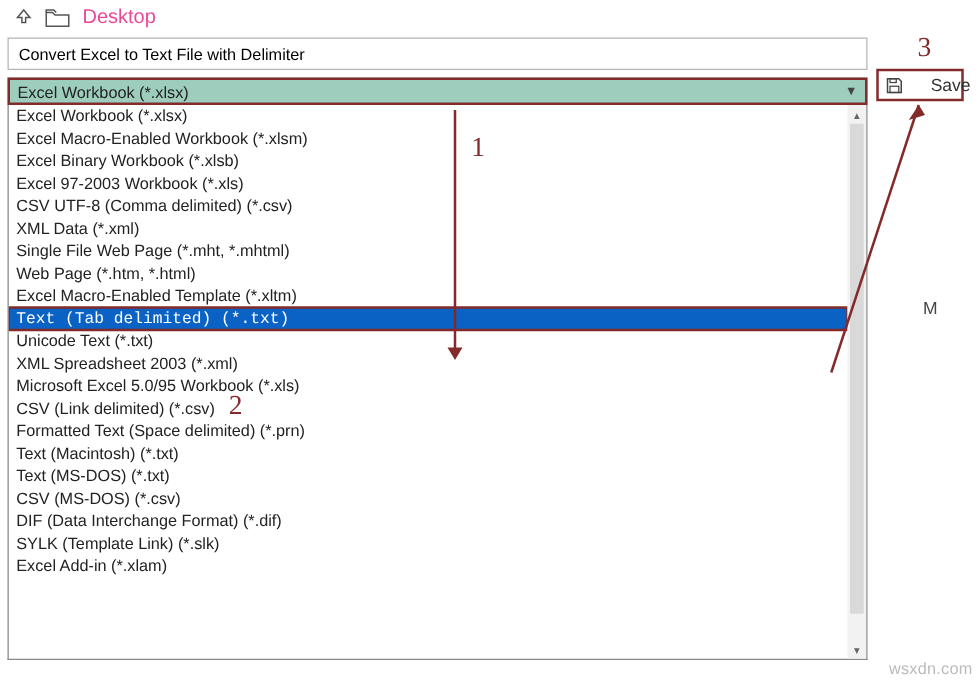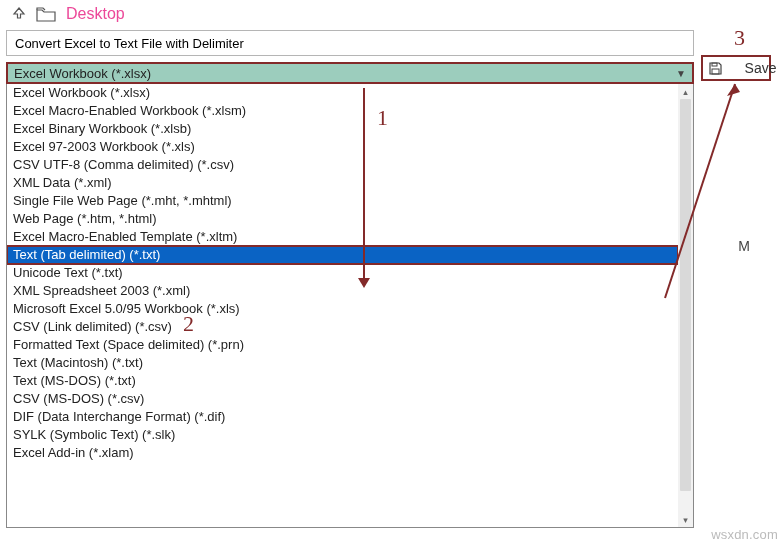--- a/index.html
+++ b/index.html
@@ -67,20 +67,21 @@
     white-space: nowrap;
     color: #222;
   }
   .item.selected {
     background: #0a63c4;
     color: #fff;
   }
   .item.boxed {
     outline: 2px solid #832a2a;
     outline-offset: -1px;
+    font-family: Liberation Mono, monospace;
   }
   .scrollbar {
     position: absolute;
     right: 0; top: 0; bottom: 0;
     width: 15px;
     background: #f2f2f2;
     display: flex;
     flex-direction: column;
     align-items: center;
   }
@@ -178,21 +179,21 @@
       <div class="item selected boxed">Text (Tab delimited) (*.txt)</div>
       <div class="item">Unicode Text (*.txt)</div>
       <div class="item">XML Spreadsheet 2003 (*.xml)</div>
       <div class="item">Microsoft Excel 5.0/95 Workbook (*.xls)</div>
       <div class="item">CSV (Link delimited) (*.csv)</div>
       <div class="item">Formatted Text (Space delimited) (*.prn)</div>
       <div class="item">Text (Macintosh) (*.txt)</div>
       <div class="item">Text (MS-DOS) (*.txt)</div>
       <div class="item">CSV (MS-DOS) (*.csv)</div>
       <div class="item">DIF (Data Interchange Format) (*.dif)</div>
-      <div class="item">SYLK (Symbolic Text) (*.slk)</div>
+      <div class="item">SYLK (Template Link) (*.slk)</div>
       <div class="item">Excel Add-in (*.xlam)</div>
     </div>
   <div class="scrollbar">
     <div class="sb-btn">▴</div>
     <div class="sb-track">
       <div class="sb-thumb"></div>
     </div>
     <div class="sb-btn">▾</div>
   </div>
 </div>

